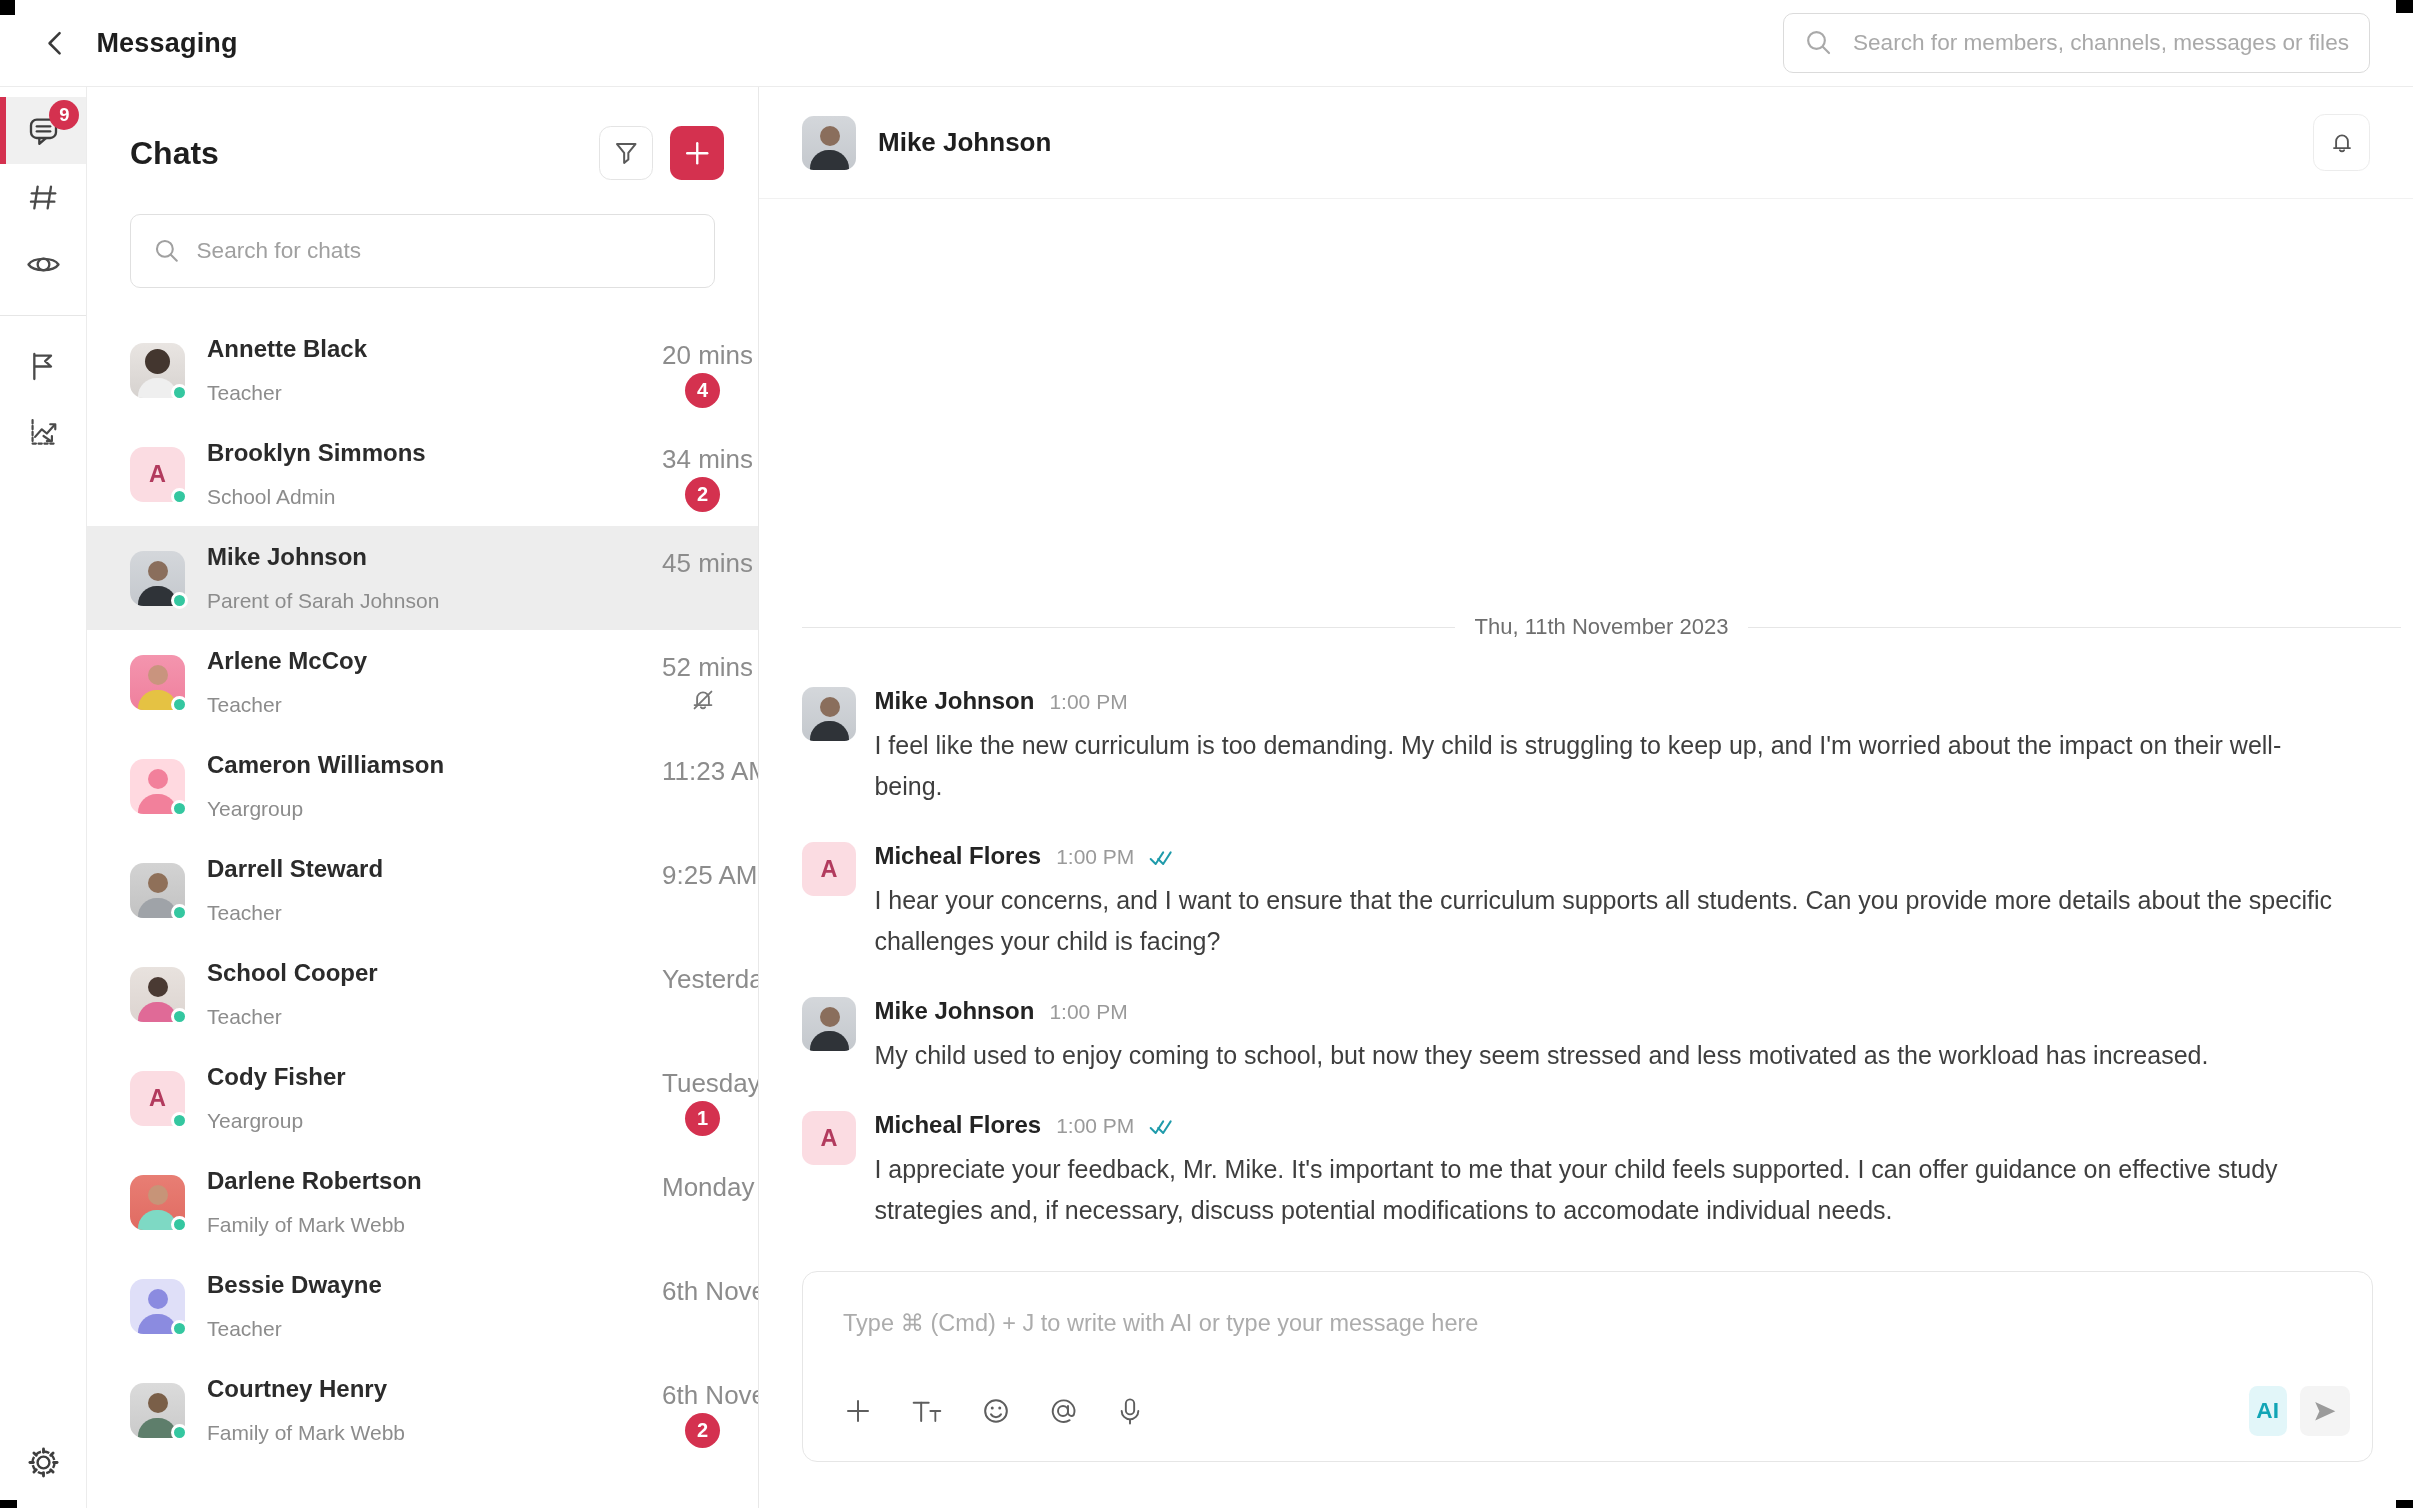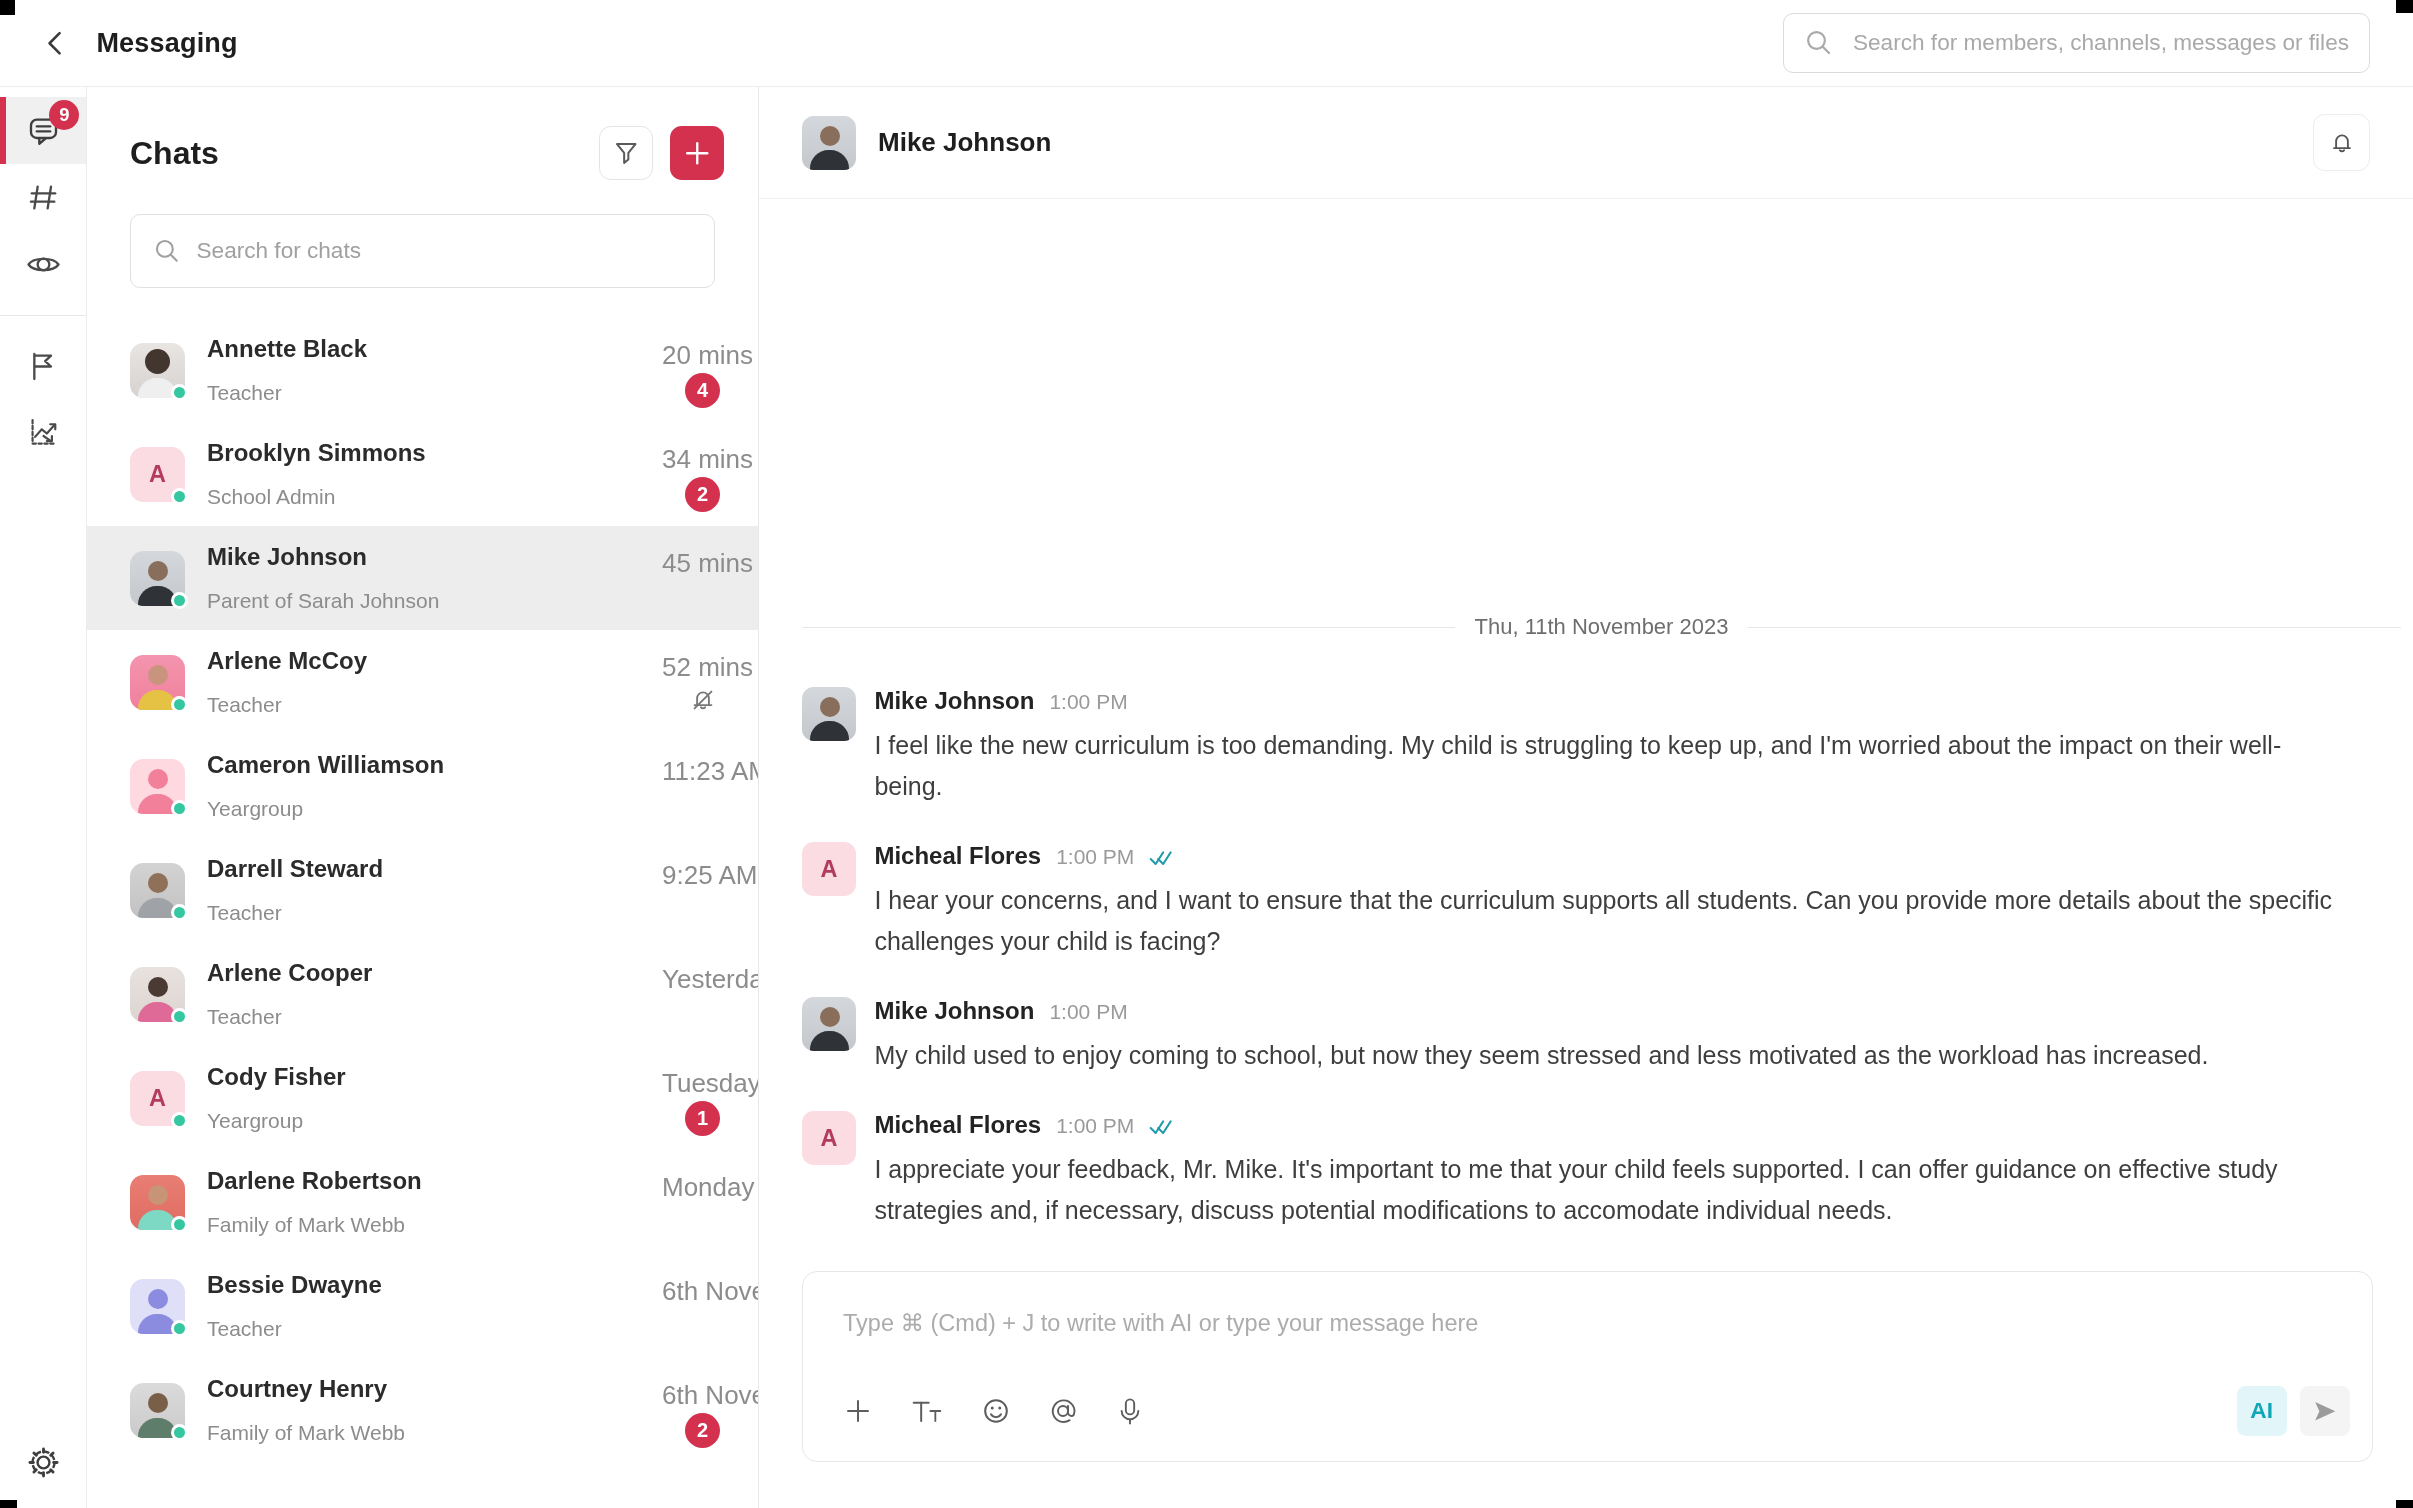--- a/index.html
+++ b/index.html
@@ -95,21 +95,21 @@
   .msg-time { font-size:21px; color:#9A9A9A; }
   .msg-check { align-self:center; margin-top:3.4px; }
   .msg-text { margin-top:10px; font-size:25px; color:#3E3E3E; line-height:41px; max-width:1462px; }
 
   
   .composer { position:relative; margin:0 40px 46px 43px; height:191px; border:1.7px solid #E6E6E6; border-radius:15px; background:#fff; }
   .composer-input { position:absolute; left:40px; top:37px; right:40px; font-size:23.5px; color:#ACACAC; outline:none; cursor:text; }
   .composer-toolbar { position:absolute; left:40px; right:22px; bottom:25px; display:flex; align-items:center; gap:37px; color:#5E5E5E; }
   .tool-icon { display:flex; align-items:center; justify-content:center; cursor:pointer; }
   .composer-right { margin-left:auto; display:flex; gap:13.4px; }
-  .ai-btn { width:50px; height:50px; border:none; border-radius:8.4px; background:#E2F6F9; color:#12A5B5; font-size:22.6px; font-weight:700; cursor:pointer; font-family:inherit; display:flex; align-items:center; justify-content:center; }
+  .ai-btn { width:38px; height:50px; border:none; border-radius:8.4px; background:#E2F6F9; color:#12A5B5; font-size:22.6px; font-weight:700; cursor:pointer; font-family:inherit; display:flex; align-items:center; justify-content:center; }
   .send-btn { width:50px; height:50px; border:none; border-radius:8.4px; background:#F4F4F4; cursor:pointer; display:flex; align-items:center; justify-content:center; }
 
   svg { display:block; }
 </style>
 </head>
 <body>
 
 <div class="app">
   <div class="corner tl"></div>
   <div class="corner tr"></div>
@@ -321,21 +321,21 @@
 
         <div class="chat-row">
           <div class="avatar-wrap">
               <div class="avatar photo-f3">
                 <div class="sil-head"></div>
                 <div class="sil-body"></div>
               </div>
               <div class="online-dot"></div>
             </div>
           <div class="row-text">
-            <div class="row-name">Arlene Cooper</div>
+            <div class="row-name">School Cooper</div>
             <div class="row-role">Teacher</div>
           </div>
           <div class="row-time">Yesterday</div>
         </div>
 
         <div class="chat-row">
           <div class="avatar-wrap">
               <div class="avatar letter">
                 <span>A</span>
               </div>

